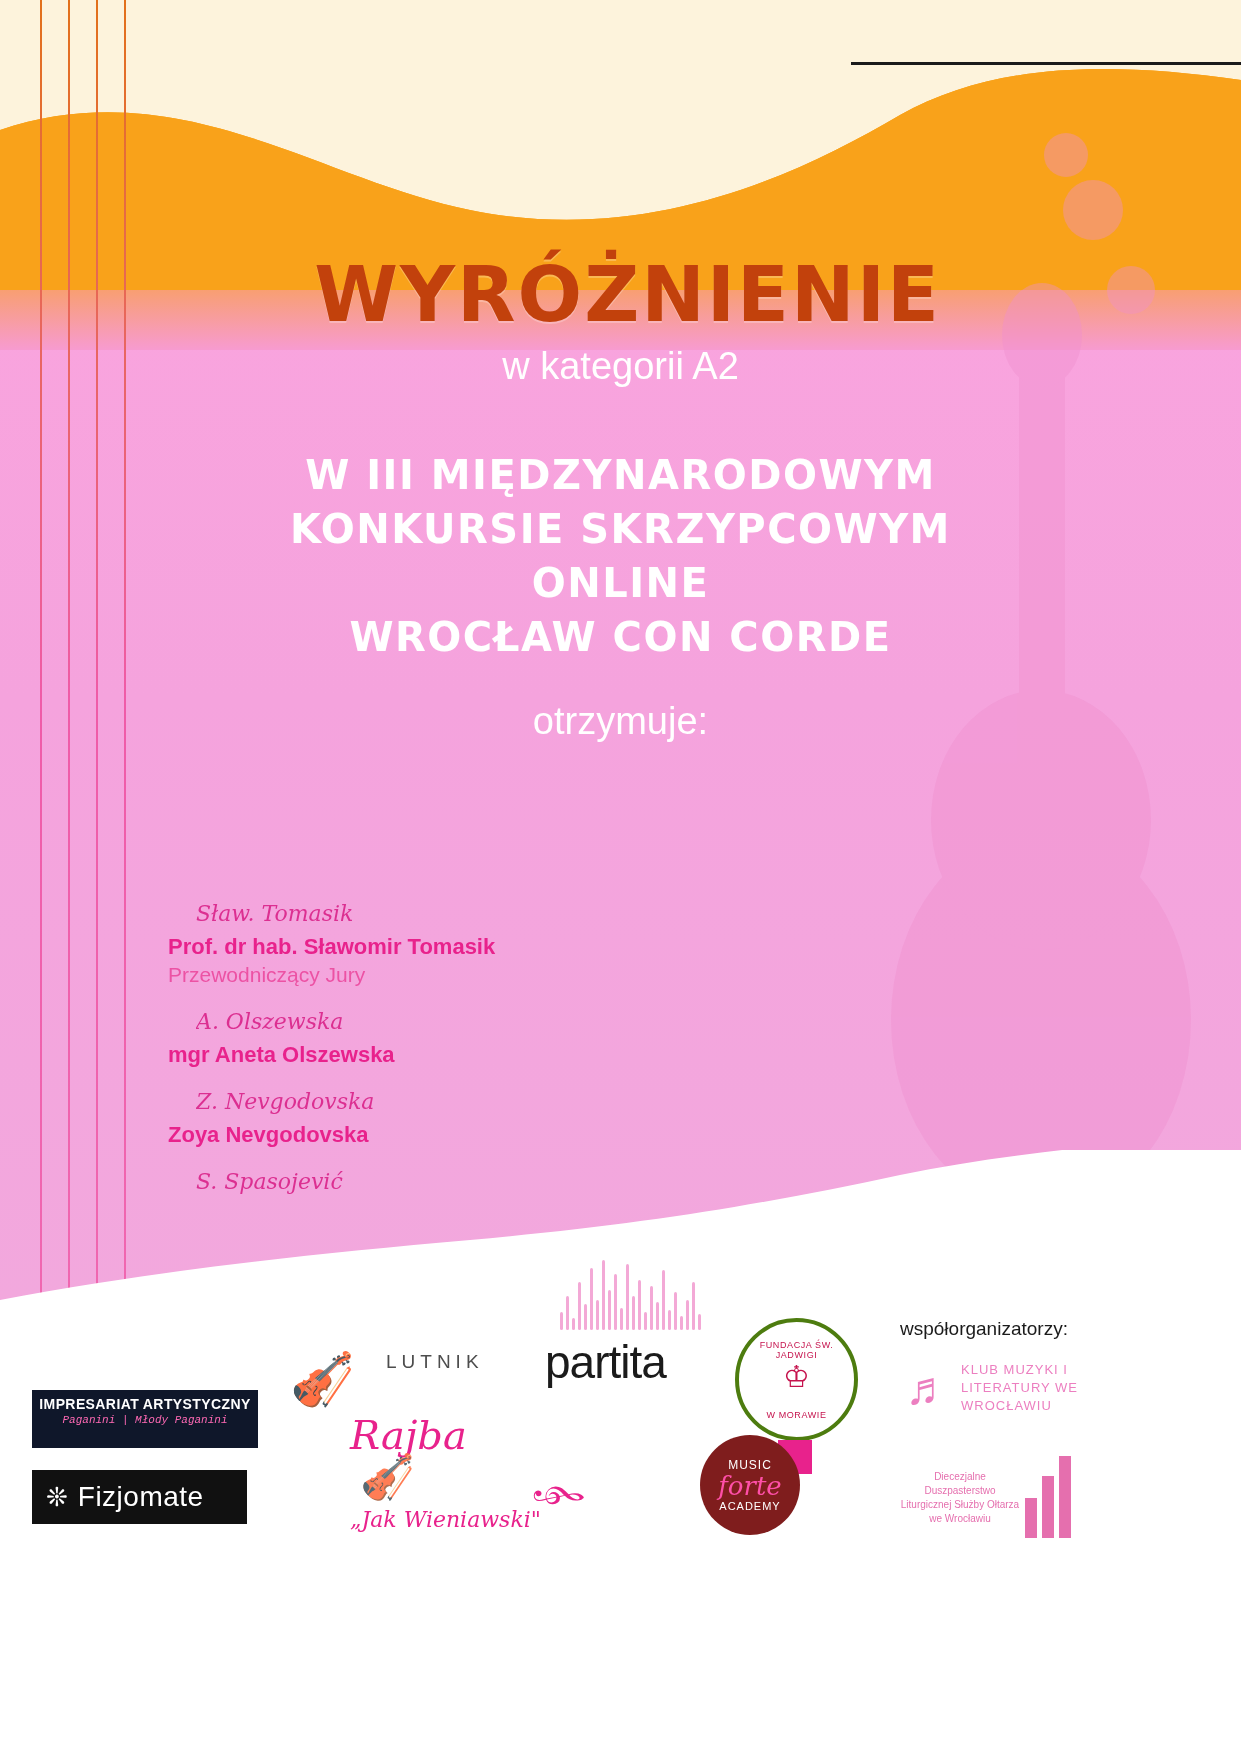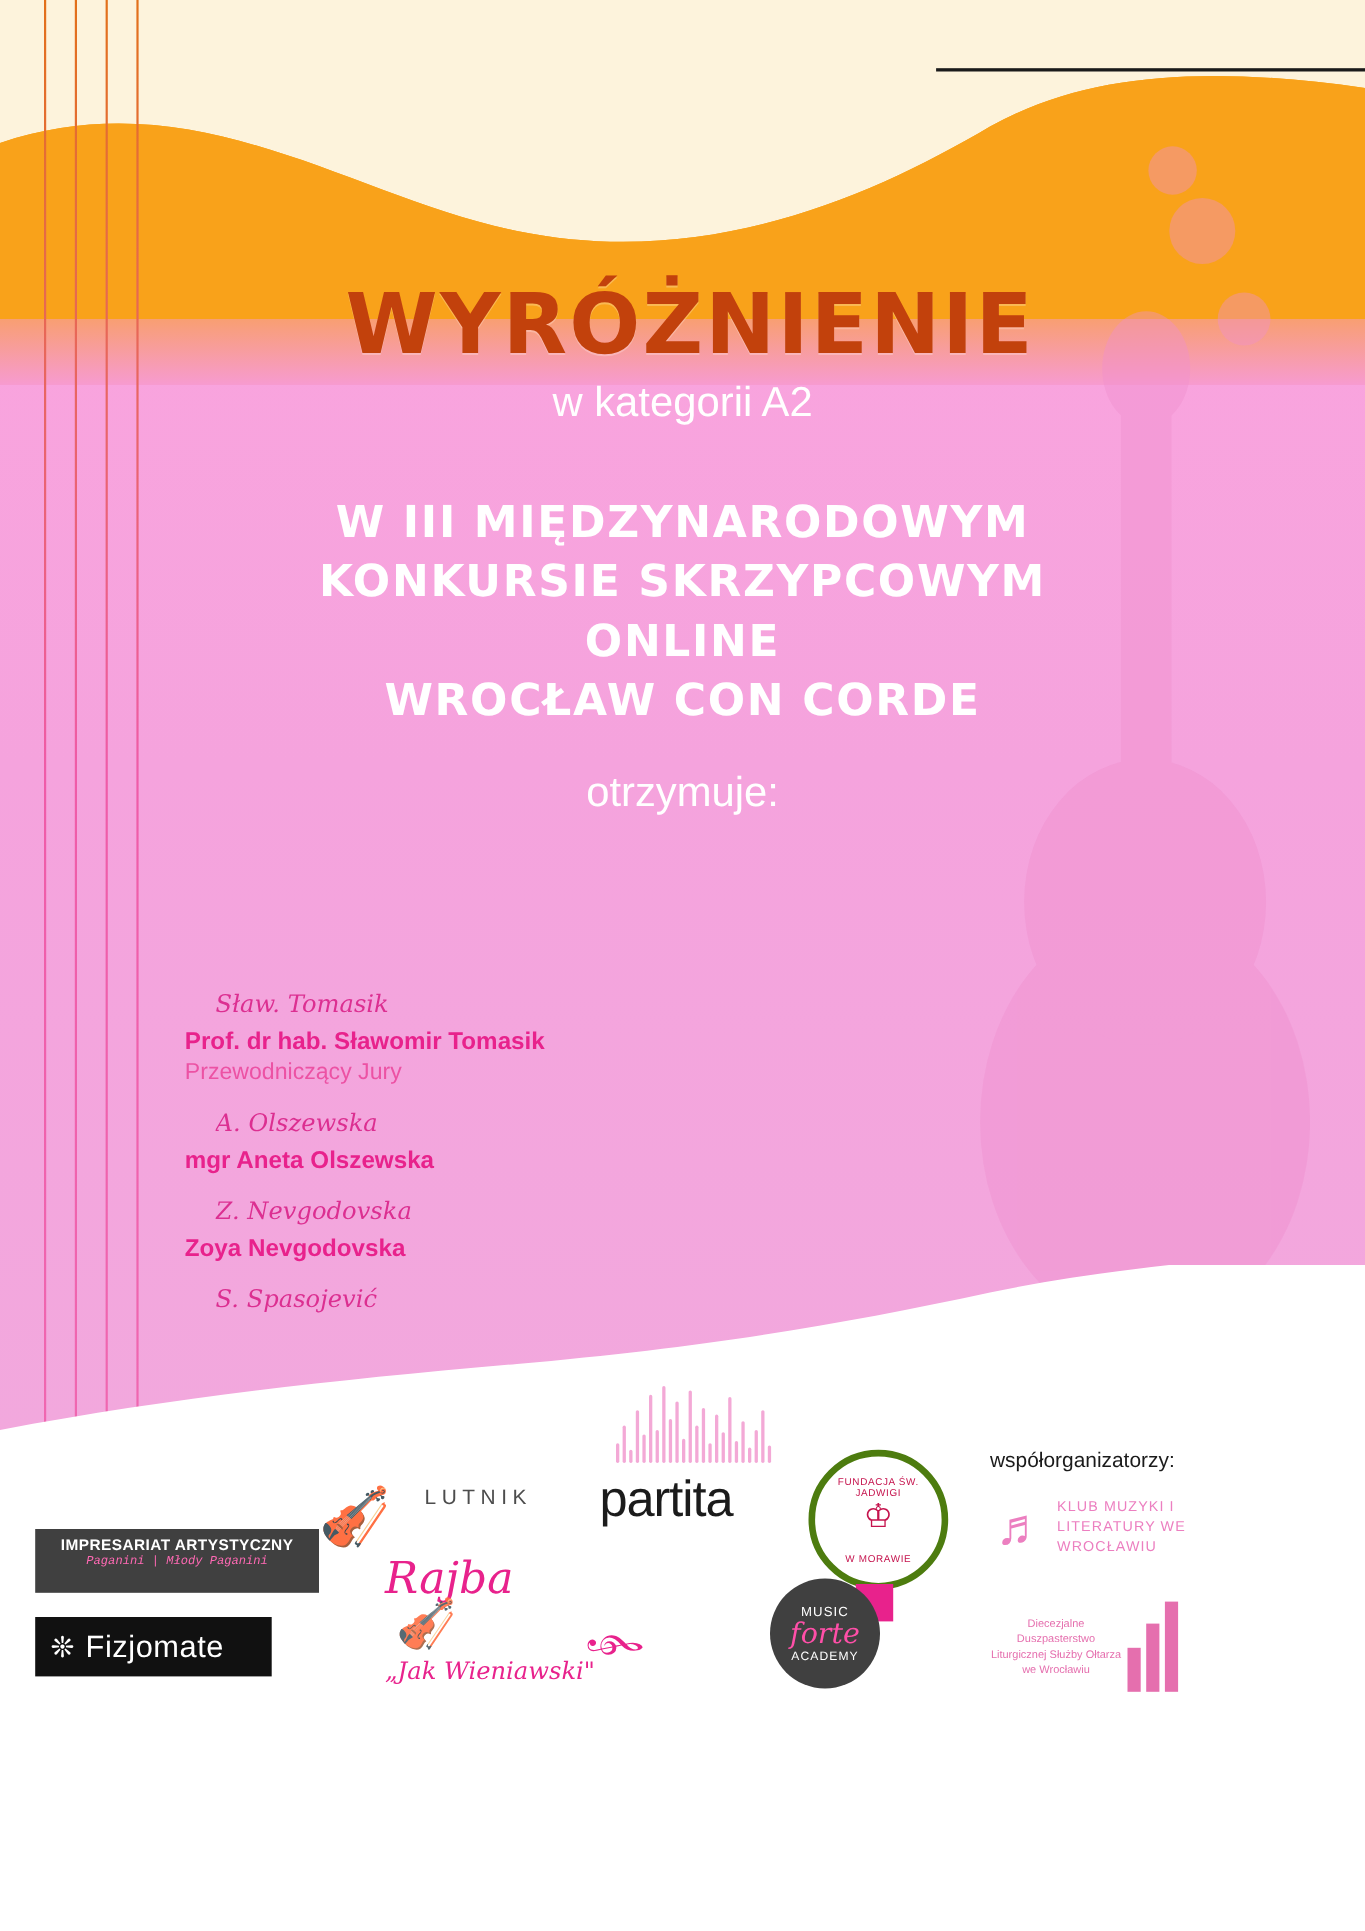--- a/index.html
+++ b/index.html
@@ -103,22 +103,22 @@
   }
   .sig-name{
     font-size:22px;color:#e8228c;font-weight:bold;line-height:28px;
   }
   .sig-role{
     font-size:21px;color:#ec52a4;line-height:28px;font-weight:normal;
   }
 
   
   .logo-impresariat{
-    position:absolute;left:32px;top:1390px;width:258px;height:58px;
-    background:#404040;color:#fff;
+    position:absolute;left:32px;top:1390px;width:226px;height:58px;
+    background:#0f172a;color:#fff;
   }
   .logo-impresariat .li-top{
     font-size:14px;font-weight:bold;letter-spacing:.4px;text-align:center;
     padding-top:6px;
   }
   .logo-impresariat .li-bot{
     font-family:Liberation Mono, monospace;font-style:italic;font-size:11px;
     text-align:center;color:#ff69b4;padding-top:2px;
   }
   .logo-fizjomate{
@@ -148,21 +148,21 @@
     font-size:46px;color:#1b1b1b;letter-spacing:-1px;
   }
   .wave{
     position:absolute;left:560px;top:1250px;width:150px;height:80px;
     display:flex;align-items:flex-end;gap:3px;opacity:.55;
   }
   .wave span{display:block;width:3px;background:#ea63b5;border-radius:2px;}
 
   .logo-fundacja{
     position:absolute;left:735px;top:1318px;width:115px;height:115px;
-    border:6px solid #4d7c0f;border-radius:50%;
+    border:4px solid #4d7c0f;border-radius:50%;
     color:#c5134d;font-size:9px;text-align:center;
     display:flex;flex-direction:column;align-items:center;justify-content:center;
   }
   .logo-fundacja .fd-top{font-size:9px;letter-spacing:.6px;}
   .logo-fundacja .fd-icon{font-size:30px;line-height:30px;margin:2px 0;}
   .logo-fundacja .fd-bot{font-size:9px;letter-spacing:.6px;margin-top:16px;}
 
   .wspolorg{
     position:absolute;left:900px;top:1318px;font-size:19px;color:#1b1b1b;
   }
@@ -183,21 +183,21 @@
     position:absolute;left:0;top:52px;font-family:"DejaVu Serif",serif;
     font-style:italic;font-size:22px;
   }
   .logo-clef{
     position:absolute;left:548px;top:1470px;font-size:42px;color:#e8228c;
     transform:rotate(90deg);
   }
 
   .logo-forte{
     position:absolute;left:700px;top:1435px;width:100px;height:100px;
-    border-radius:50%;background:#404040;color:#fff;
+    border-radius:50%;background:#7f1d1d;color:#fff;
     display:flex;flex-direction:column;align-items:center;justify-content:center;
   }
   .logo-forte .mu{font-size:12px;letter-spacing:1px;}
   .logo-forte .ft{font-family:"DejaVu Serif",serif;font-style:italic;font-size:26px;color:#ff4fa8;line-height:28px;}
   .logo-forte .ac{font-size:11px;letter-spacing:1px;}
   .forte-sq{
     position:absolute;left:778px;top:1440px;width:34px;height:34px;background:#e8228c;
   }
 
   .logo-diecezja{

